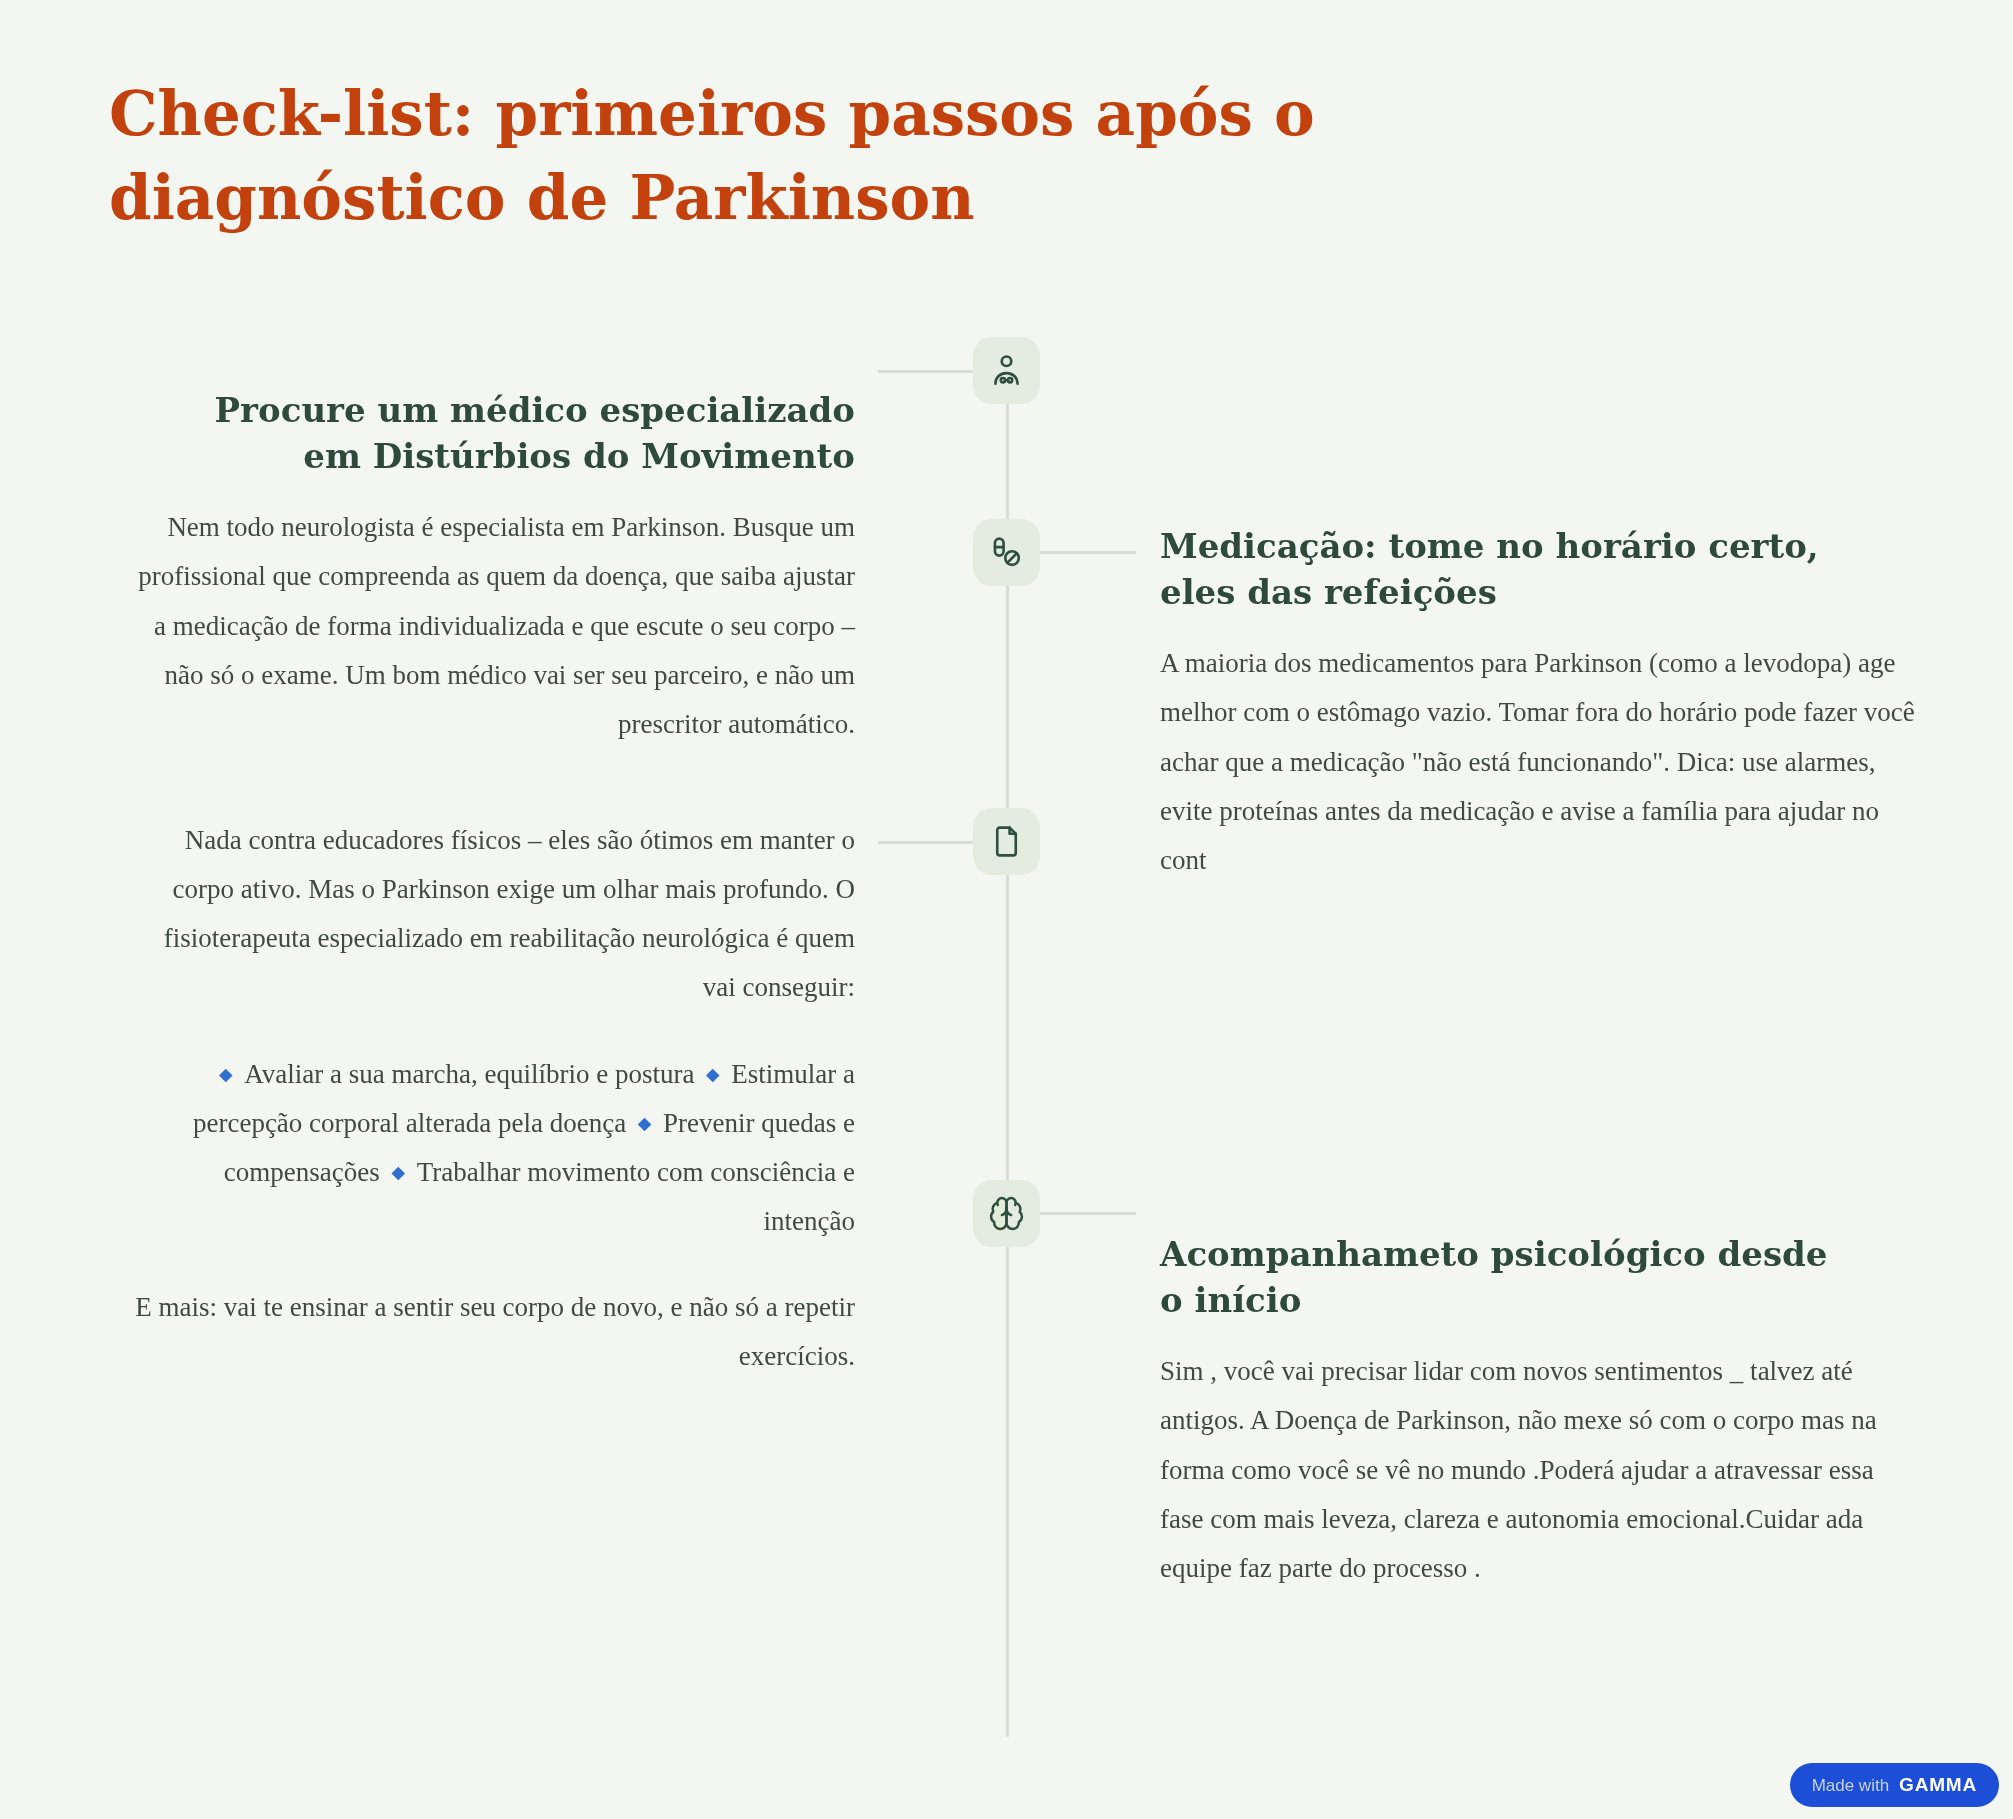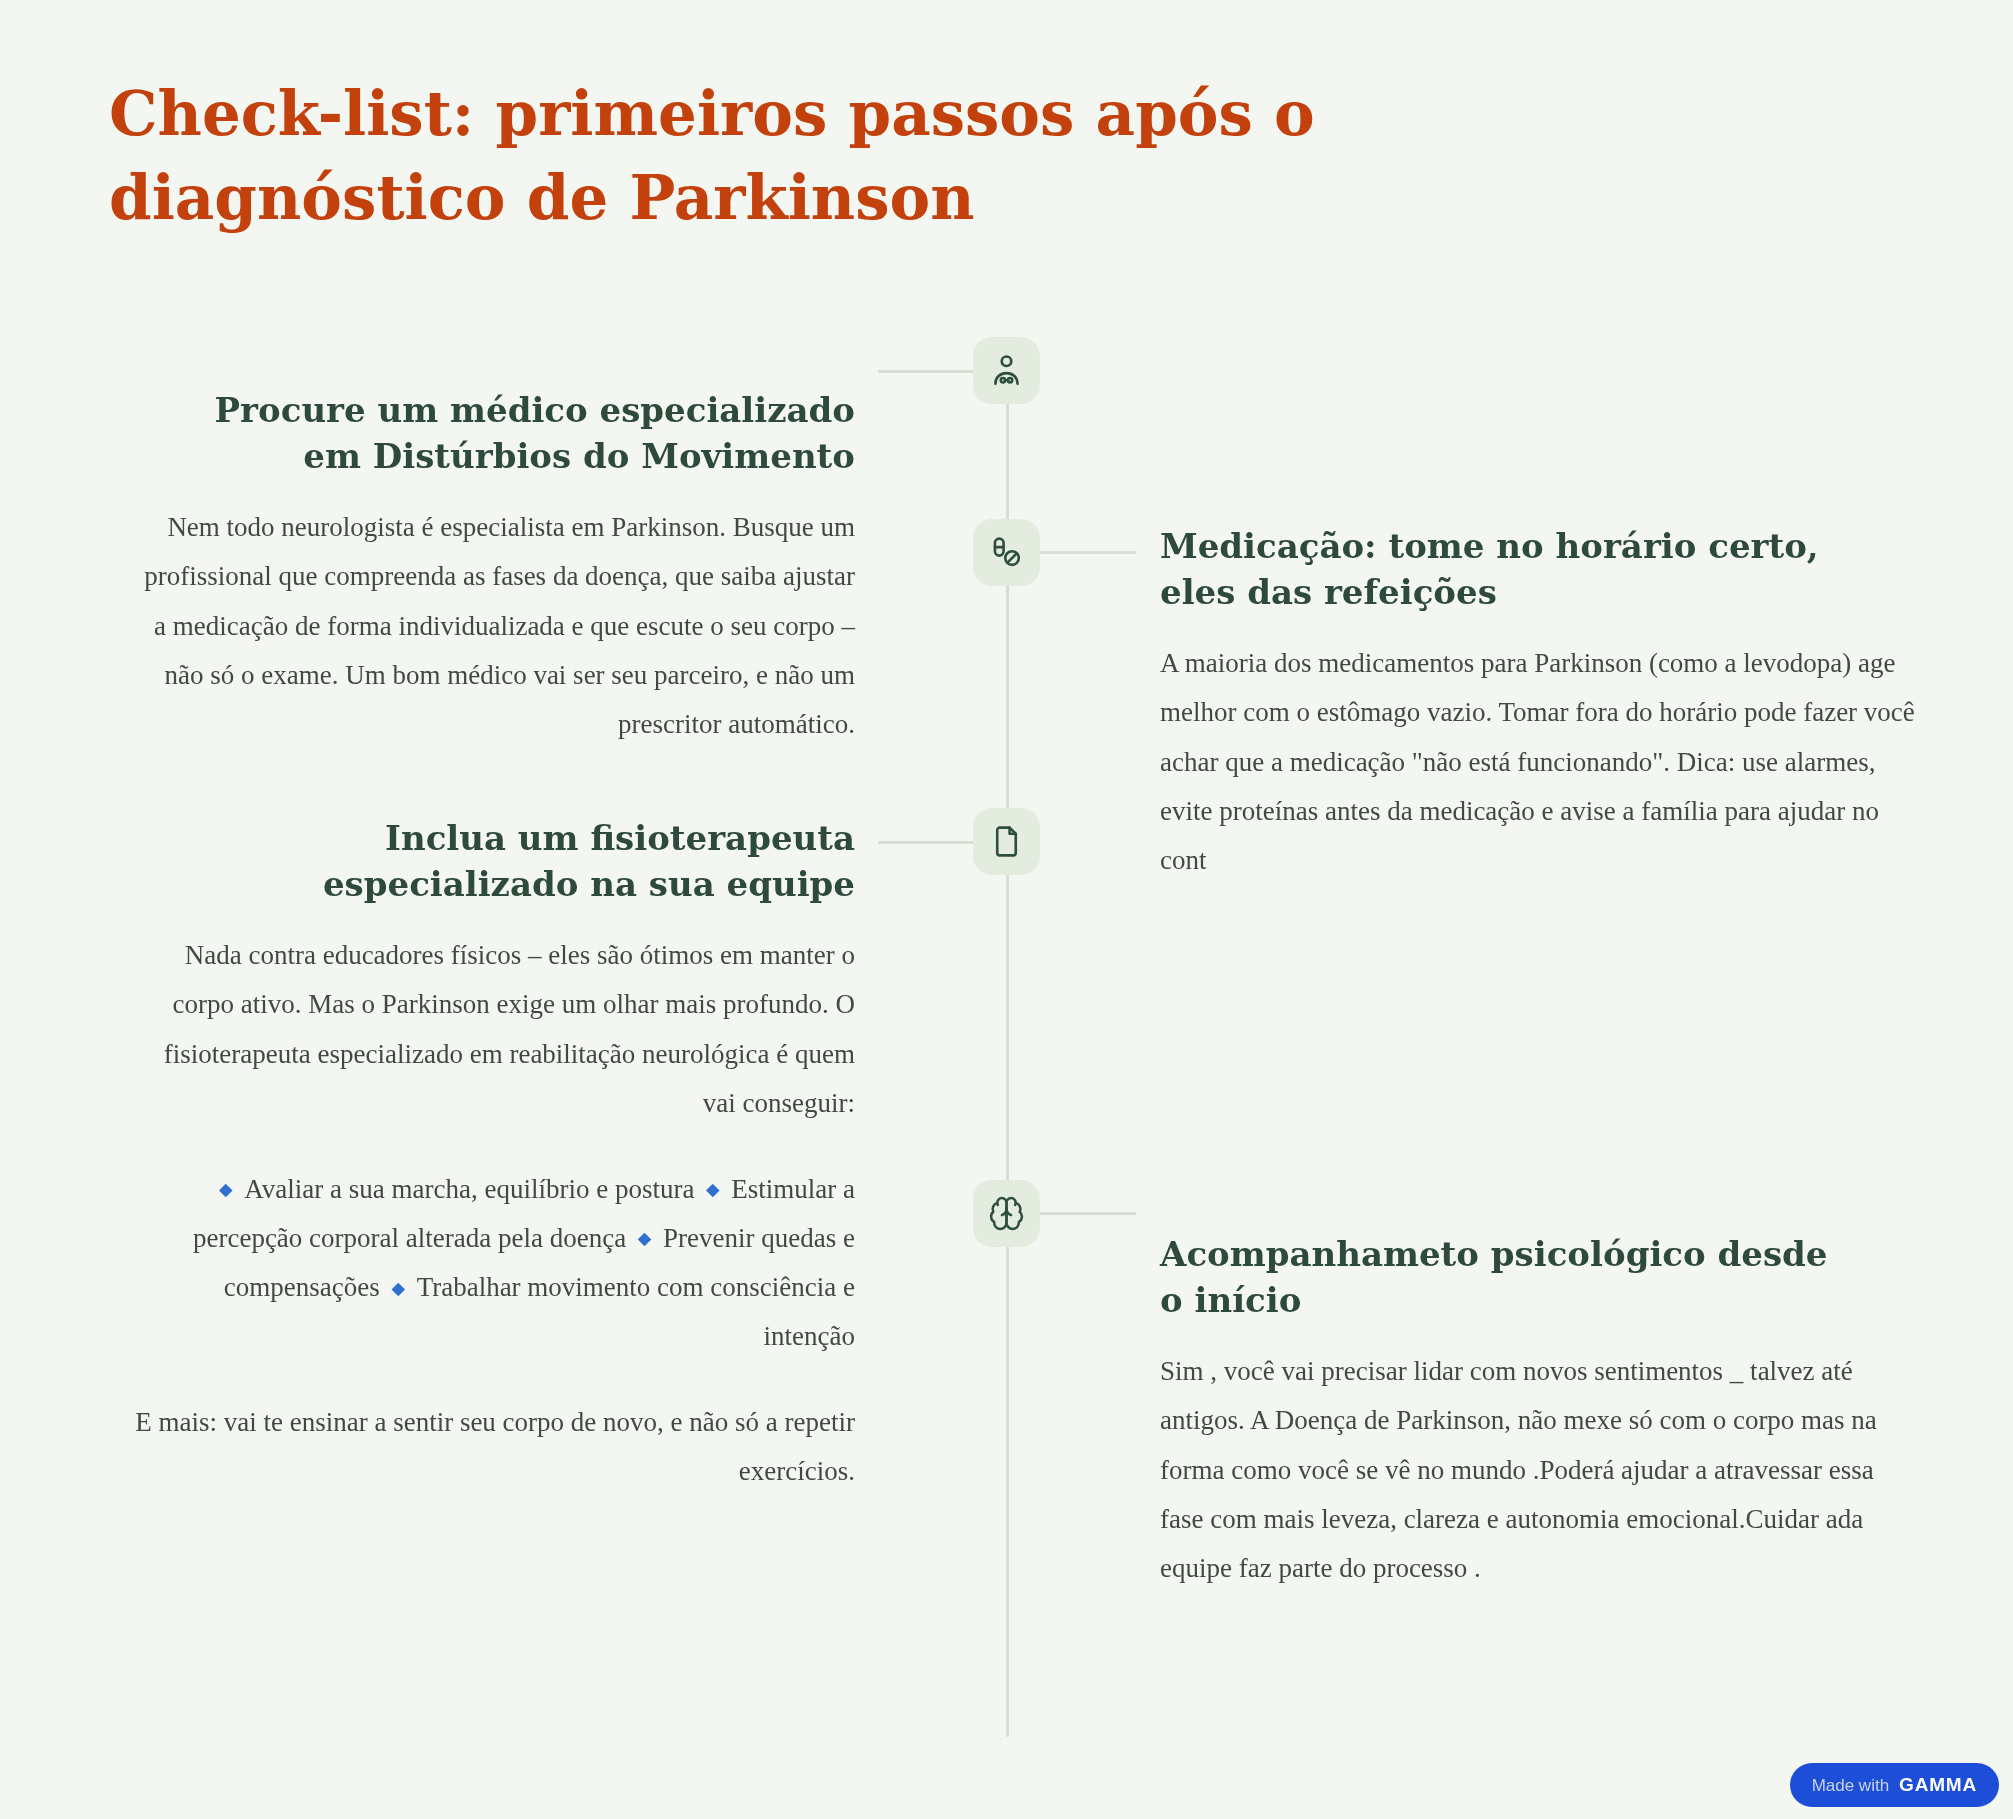--- a/index.html
+++ b/index.html
@@ -126,30 +126,29 @@
       <path d="M12 5a3 3 0 1 0-5.997.125 4 4 0 0 0-2.526 5.77 4 4 0 0 0 .556 6.588A4 4 0 1 0 12 18Z"></path>
       <path d="M12 5a3 3 0 1 1 5.997.125 4 4 0 0 1 2.526 5.77 4 4 0 0 1-.556 6.588A4 4 0 1 1 12 18Z"></path>
       <path d="M15 13a4.5 4.5 0 0 1-3-4 4.5 4.5 0 0 1-3 4"></path>
       <path d="M17.599 6.5a3 3 0 0 0 .399-1.375"></path>
       <path d="M6.003 5.125A3 3 0 0 0 6.401 6.5"></path>
     </svg>
   </div>
 
   <div class="item item-left" id="item1">
     <h2>Procure um médico especializado em Distúrbios do Movimento</h2>
-    <p class="body">Nem todo neurologista é especialista em Parkinson. Busque um profissional que compreenda as fases da doença, que saiba ajustar a medicação de forma individualizada e que escute o seu corpo – não só o exame. Um bom médico vai ser seu parceiro, e não um prescritor automático.</p>
+    <p class="body">Nem todo neurologista é especialista em Parkinson. Busque um profissional que compreenda as quem da doença, que saiba ajustar a medicação de forma individualizada e que escute o seu corpo – não só o exame. Um bom médico vai ser seu parceiro, e não um prescritor automático.</p>
   </div>
 
   <div class="item item-right" id="item2">
     <h2>Medicação: tome no horário certo, eles das refeições</h2>
     <p class="body">A maioria dos medicamentos para Parkinson (como a levodopa) age melhor com o estômago vazio. Tomar fora do horário pode fazer você achar que a medicação "não está funcionando". Dica: use alarmes, evite proteínas antes da medicação e avise a família para ajudar no cont</p>
   </div>
 
   <div class="item item-left" id="item3">
-    <h2>Inclua um fisioterapeuta especializado na sua equipe</h2>
     <p class="body">Nada contra educadores físicos – eles são ótimos em manter o corpo ativo. Mas o Parkinson exige um olhar mais profundo. O fisioterapeuta especializado em reabilitação neurológica é quem vai conseguir:</p>
     <p class="body"><span class="dm">◆</span><span>Avaliar a sua marcha, equilíbrio e postura</span><span class="dm">◆</span><span>Estimular a percepção corporal alterada pela doença</span><span class="dm">◆</span><span>Prevenir quedas e compensações</span><span class="dm">◆</span><span>Trabalhar movimento com consciência e intenção</span></p>
     <p class="body">E mais: vai te ensinar a sentir seu corpo de novo, e não só a repetir exercícios.</p>
   </div>
 
   <div class="item item-right" id="item4">
     <h2>Acompanhameto psicológico desde o início</h2>
     <p class="body">Sim , você vai precisar lidar com novos sentimentos _ talvez até antigos. A Doença de Parkinson, não mexe só com o corpo mas na forma como você se vê no mundo .Poderá ajudar a atravessar essa fase com mais leveza, clareza e autonomia emocional.Cuidar ada equipe faz parte do processo .</p>
   </div>
 

